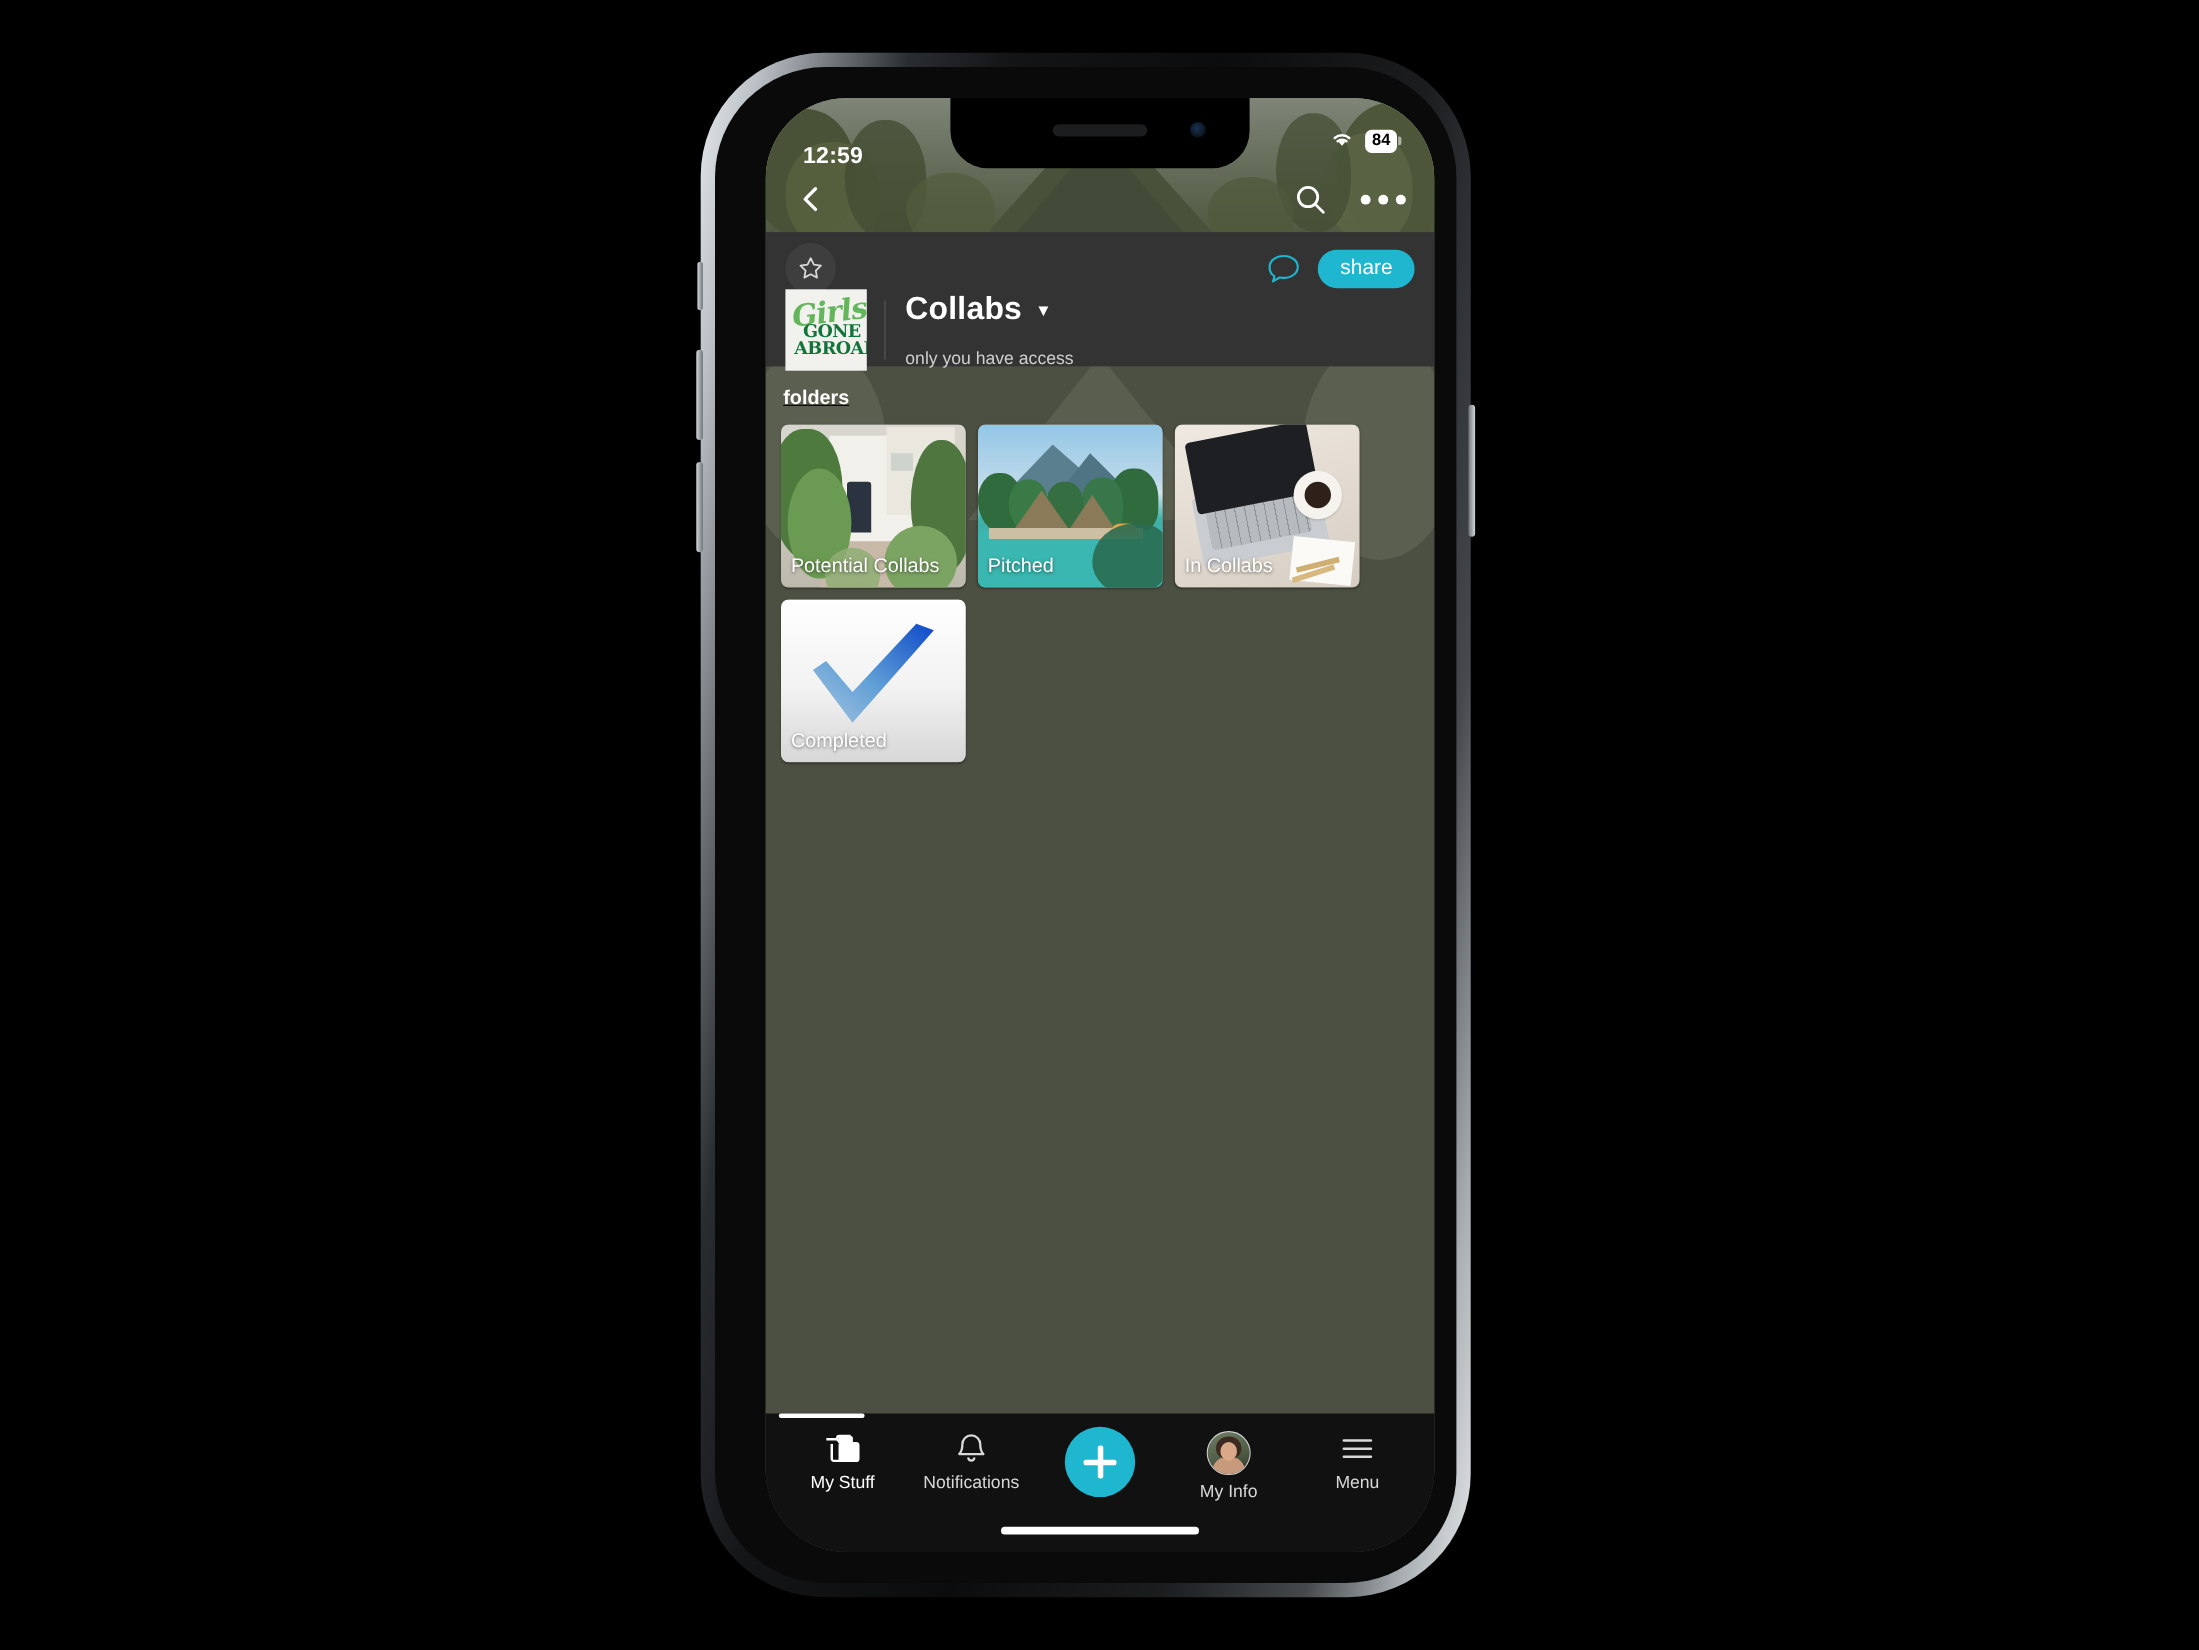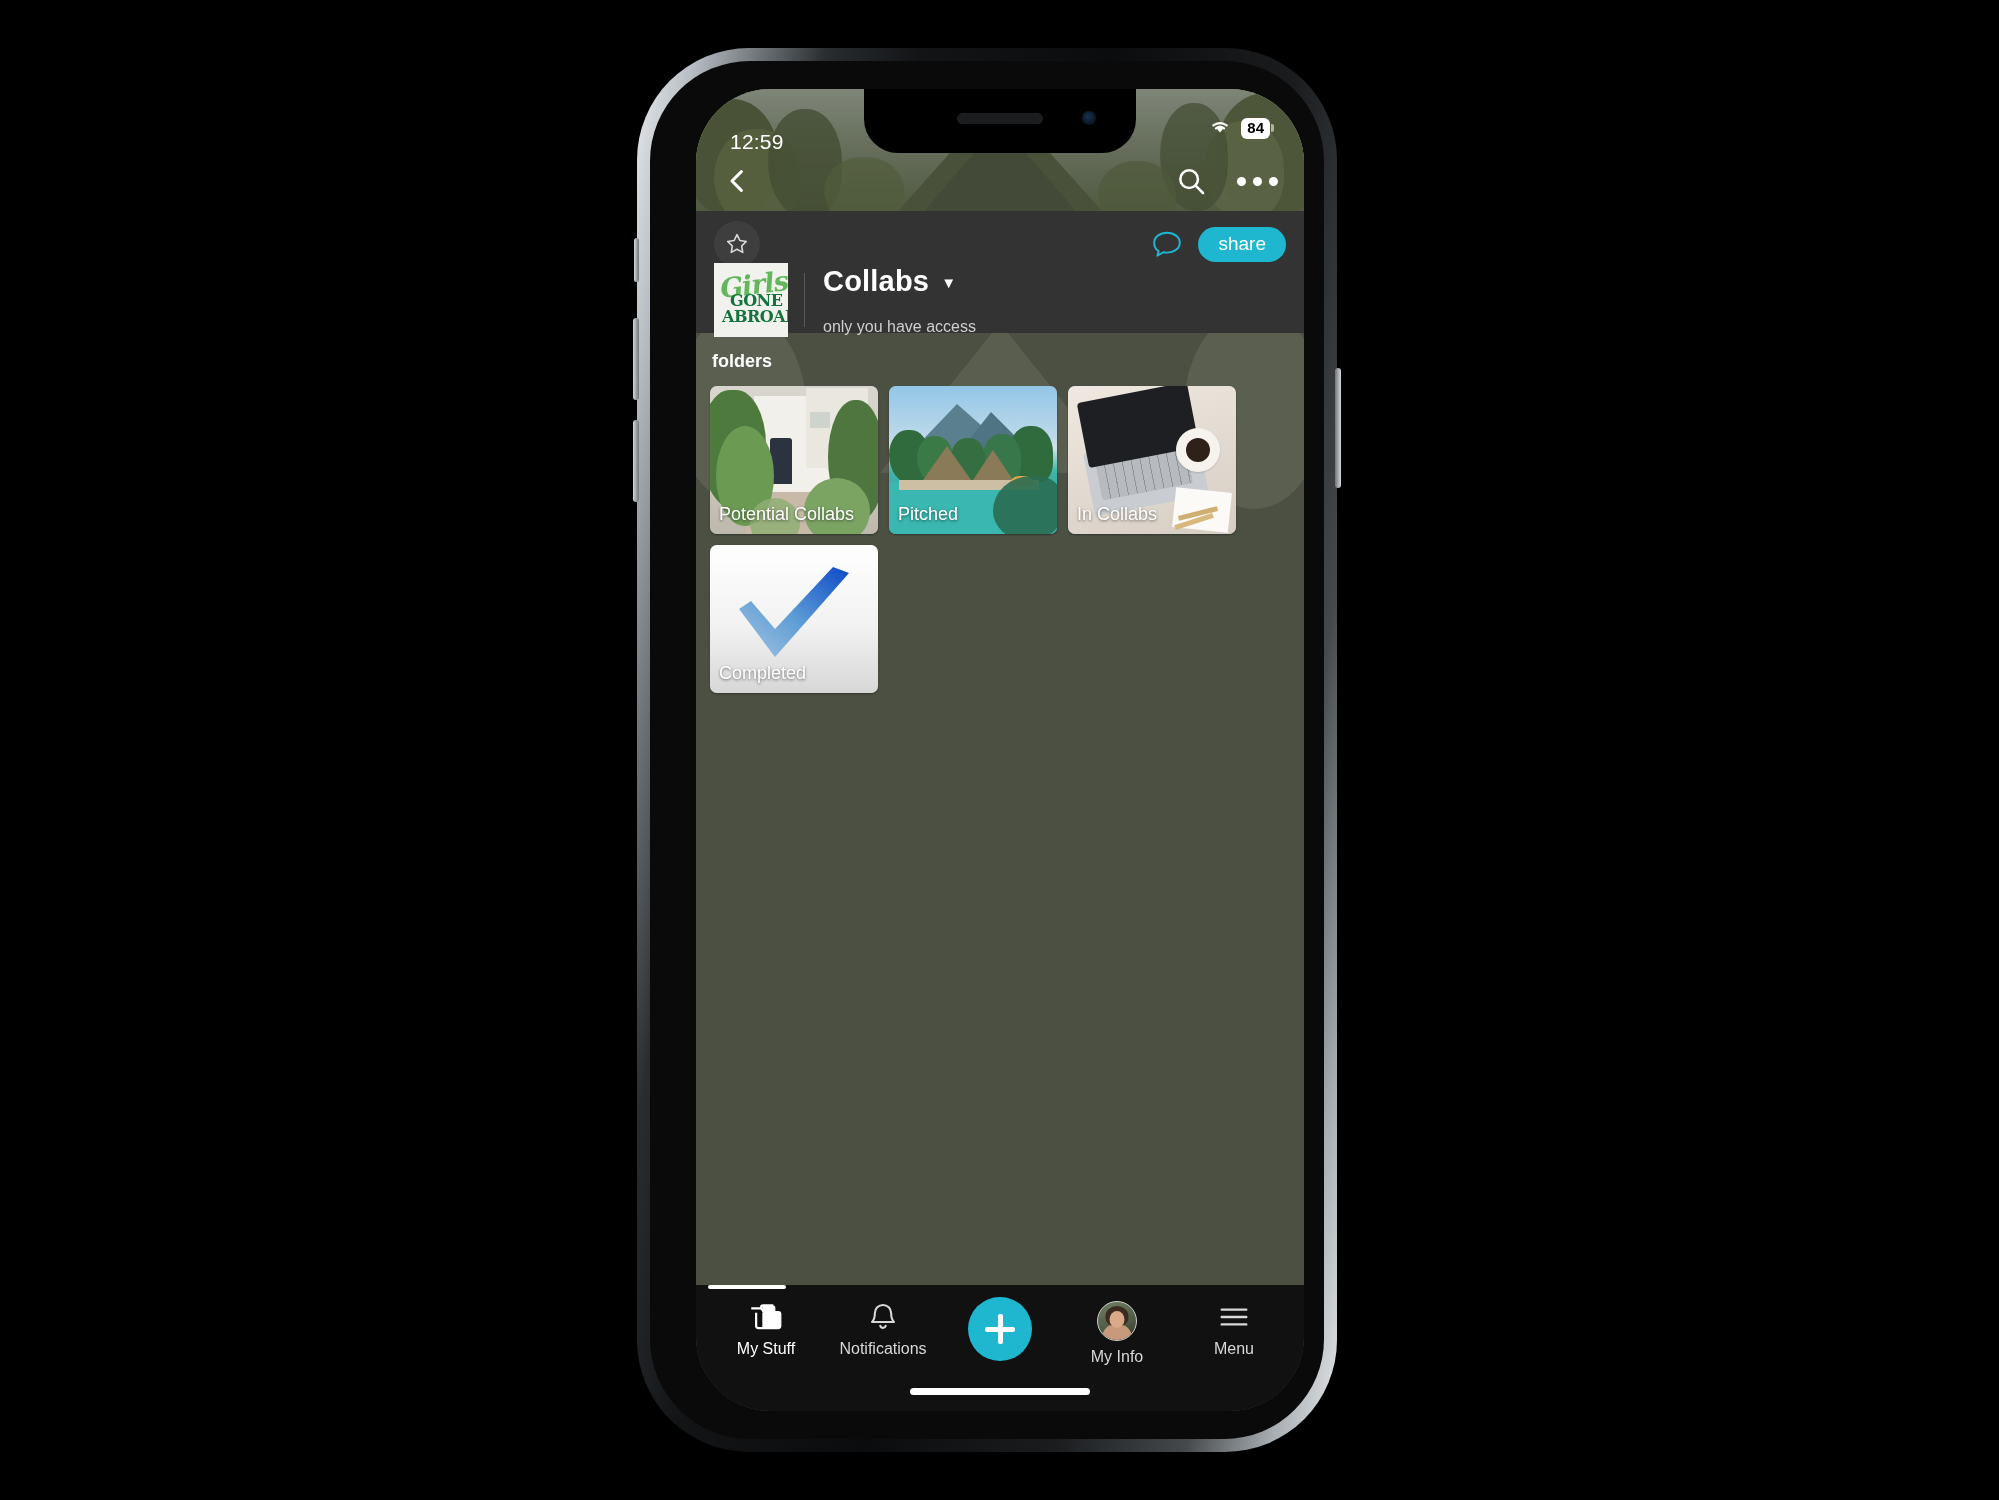--- a/index.html
+++ b/index.html
@@ -92,21 +92,21 @@
   .f7 { left:128px; top:68px; width:80px; height:70px; background:#5f6c46; opacity:.7; }
   .f8 { right:128px; top:72px; width:78px; height:68px; background:#5c6944; opacity:.7; }
   .hero-shade { position:absolute; inset:0; background:rgba(30,34,22,.22); }
 
   
   .statusbar {
     position:absolute; left:0; top:0; width:608px; height:62px; z-index:45;
     display:flex; align-items:center; justify-content:space-between;
     padding: 16px 30px 0 34px; pointer-events:none;
   }
-  .sb-time { color:#fff; font-size:21px; font-weight:400; letter-spacing:.2px;margin-top:27px; }
+  .sb-time { color:#fff; font-size:21px; font-weight:700; letter-spacing:.2px;margin-top:27px; }
   .sb-right { display:flex; align-items:center; gap:9px; }
   .battery {
     background:#fff; color:#000; font-size:15px; font-weight:700;
     border-radius:6px; padding:1px 6px 2px; line-height:1.2;
   }
   .batt-wrap { display:flex; align-items:center; }
   .batt-nub { width:3px; height:8px; background:#ffffff; opacity:.55; border-radius:0 2px 2px 0; margin-left:1px; }
 
   
   .hero-nav {
@@ -153,21 +153,21 @@
   }
   .vdivider { width:1px; height:54px; background:#5a5a5a; margin:0 18px 0 16px; }
   .title-row { display:flex; align-items:baseline; gap:12px; }
   .doc-title { color:#fff; font-size:29px; font-weight:700; letter-spacing:.2px; }
   .caret { color:#fff; font-size:15px; line-height:1; position:relative; top:-3px; }
   .subtitle { color:#cfcfcf; font-size:16px; margin-top:20px; }
 
   
   .body-area {
     position:absolute; left:0; top:244px; width:608px; height:952px;
-    background:#4c5042; overflow:hidden; z-index:8;
+    background:#4c5042; overflow:hidden; z-index:8;text-decoration:underline;
   }
   .body-ghost { position:absolute; inset:0; opacity:.12; }
   .body-ghost .g1 { position:absolute; left:50%; top:-10px; transform:translateX(-50%);
     width:0;height:0;border-left:120px solid transparent;border-right:120px solid transparent;border-bottom:150px solid #b9c3a6; }
   .body-ghost .g2 { position:absolute; left:-20px; top:-20px; width:130px; height:190px; border-radius:50%; background:#c3cdaa; }
   .body-ghost .g3 { position:absolute; right:-20px; top:-24px; width:140px; height:200px; border-radius:50%; background:#c3cdaa; }
 
   .section-label { color:#ffffff; font-size:18px; font-weight:700; padding:18px 0 10px 16px; position:relative; }
 
   .grid { display:flex; flex-wrap:wrap; gap:11px; padding:4px 14px; position:relative; }

